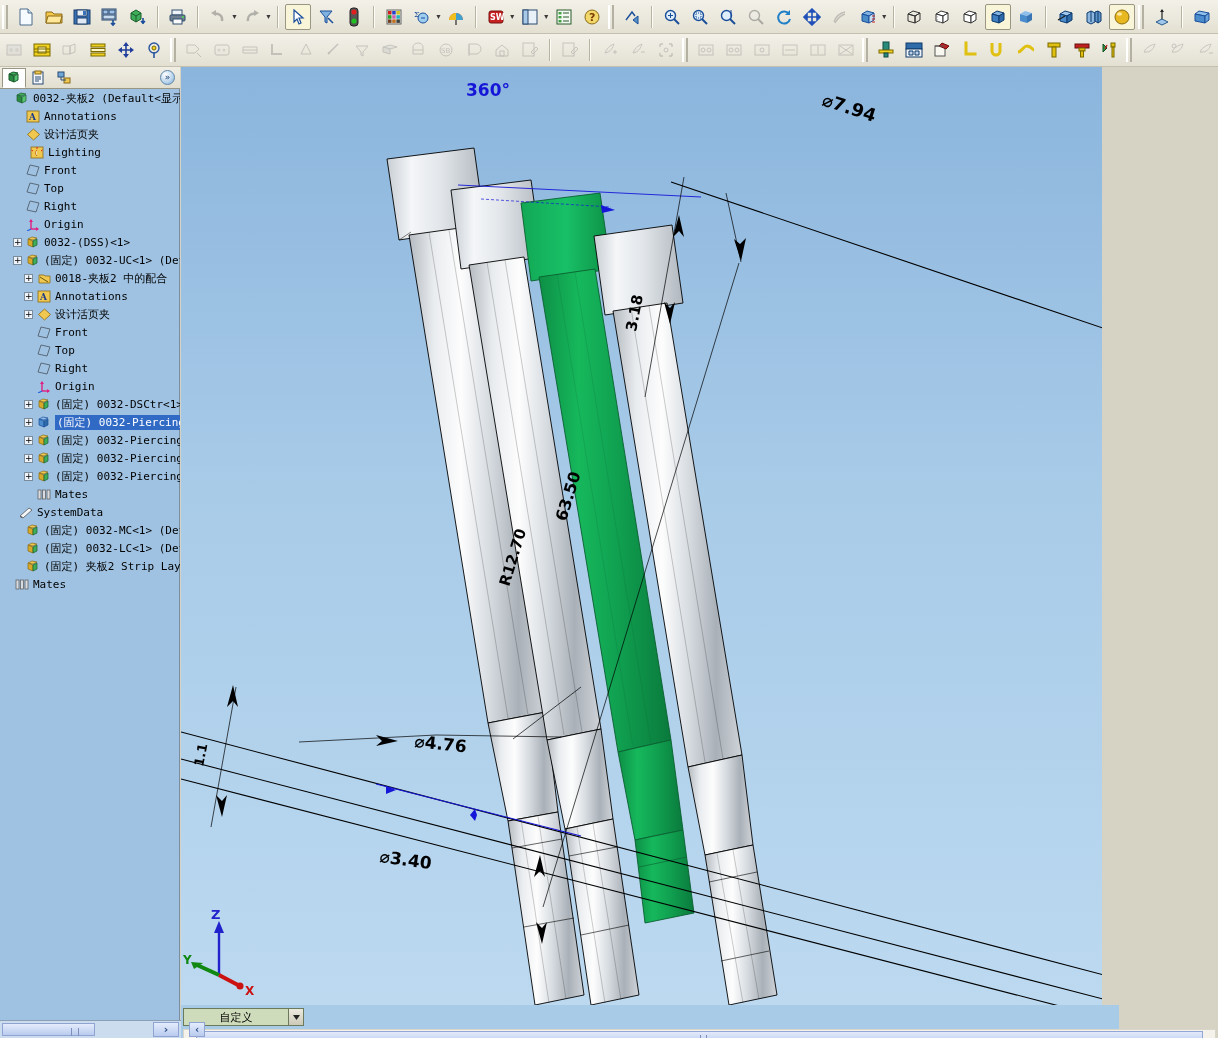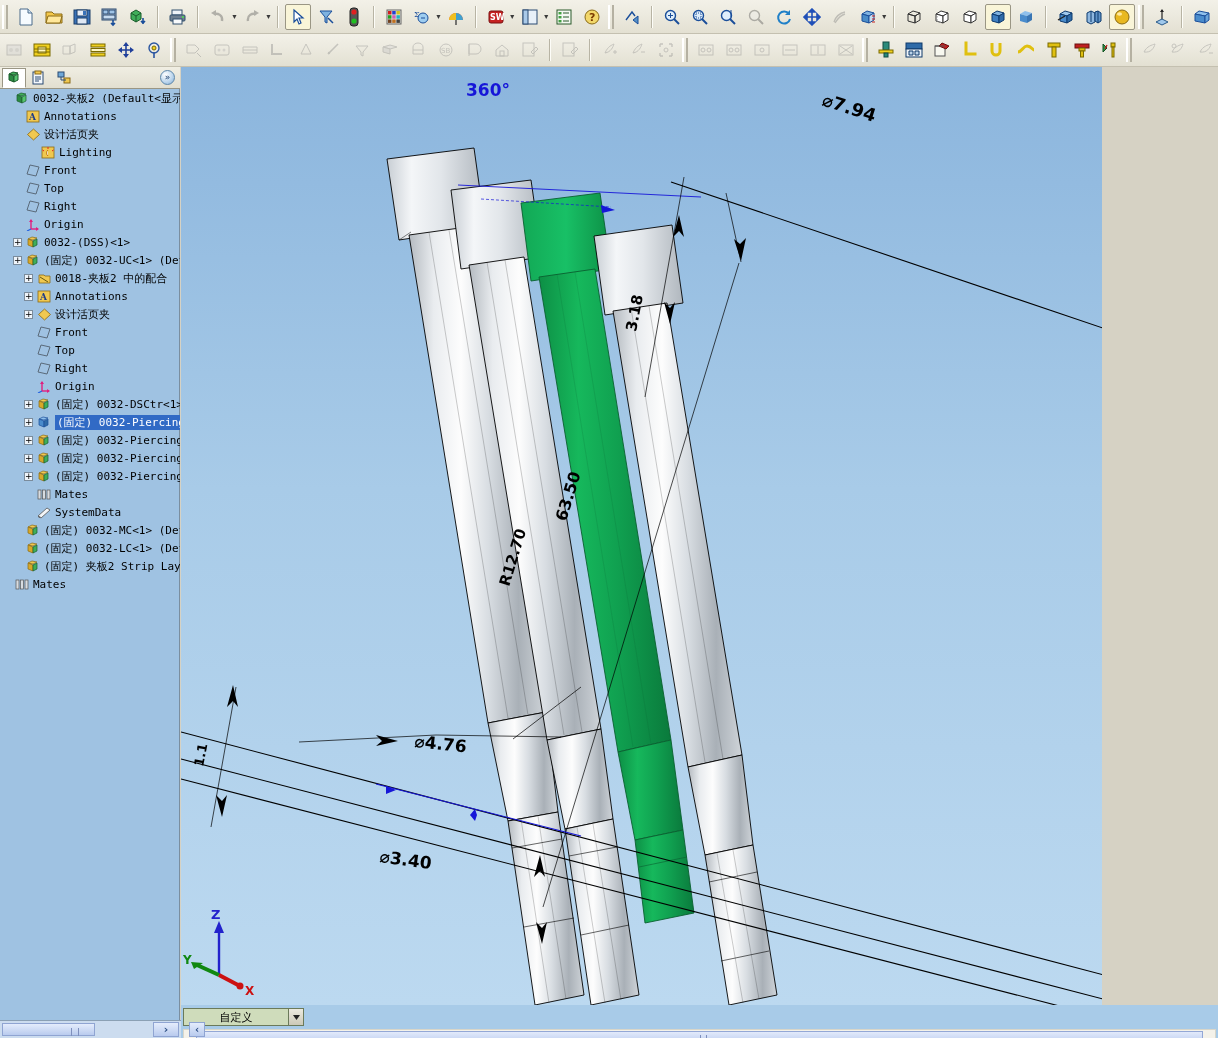--- a/index.html
+++ b/index.html
@@ -90,21 +90,21 @@
   #graphics {
     position: absolute; left: 181px; top: 67px;
     width: 921px; height: 938px;
     background: linear-gradient(to bottom, #8bb5dd 0%, #a8cbe8 45%, #bcd9f0 100%);
     overflow: hidden;
   }
   #graphics svg { display: block; }
 
   
   #bottom-area {
-    position: absolute; left: 181px; top: 1005px; width: 1037px; height: 33px;
+    position: absolute; left: 181px; top: 1005px; width: 938px; height: 33px;
     background: #a8cbe8;
   }
   #config-select {
     position: absolute; left: 2px; top: 3px; width: 121px; height: 18px;
     background: #cfdcbb; border: 1px solid #6b7a5a;
     display: flex; align-items: center;
     font-family: "DejaVu Sans", sans-serif; font-size: 11px; color: #000;
   }
   #config-select .txt { flex: 1; text-align: center; }
   #config-select .arrowbox {
@@ -757,21 +757,21 @@
         </div>
         <div class="tr" style="padding-left: 13px;">
           <span class="nopl"></span>
           <span class="ic">
             <svg width="15" height="13" viewBox="0 0 15 13">
               <path d="M7.5 1l6 5.5-6 5.5-6-5.5z" fill="#f0c850" stroke="#8a6a16" stroke-width=".8"></path>
             </svg>
           </span>
           <span class="lbl">设计活页夹</span>
         </div>
-        <div class="tr" style="padding-left: 28px;">
+        <div class="tr" style="padding-left: 17px;">
           <span class="nopl"></span>
           <span class="ic">
             <svg width="14" height="13" viewBox="0 0 14 13">
               <rect x="1" y="1" width="12" height="11" fill="#f0c850" stroke="#8a6a16" stroke-width=".8"></rect>
               <path d="M7 10a4 4 0 0 1 0-6" fill="#fff" stroke="#c07000"></path>
               <path d="M7 3v-2M3 5L1.5 4M11 5l1.5-1" stroke="#e02020"></path>
             </svg>
           </span>
           <span class="lbl">Lighting</span>
         </div>
@@ -965,21 +965,21 @@
           <span class="nopl"></span>
           <span class="ic">
             <svg width="15" height="13" viewBox="0 0 15 13">
               <rect x="1" y="2" width="3" height="9" fill="#d8dce0" stroke="#555" stroke-width=".7"></rect>
               <rect x="5.5" y="2" width="3" height="9" fill="#d8dce0" stroke="#555" stroke-width=".7"></rect>
               <rect x="10" y="2" width="3" height="9" fill="#d8dce0" stroke="#555" stroke-width=".7"></rect>
             </svg>
           </span>
           <span class="lbl">Mates</span>
         </div>
-        <div class="tr" style="padding-left: 24px;">
+        <div class="tr" style="padding-left: 6px;">
           <span class="nopl"></span>
           <span class="ic">
             <svg width="15" height="13" viewBox="0 0 15 13">
               <path d="M1 10l9-8 3 2-9 8z" fill="#f4f6f8" stroke="#555" stroke-width=".8"></path>
               <path d="M1 10l1 2 2-1z" fill="#555"></path>
             </svg>
           </span>
           <span class="lbl">SystemData</span>
         </div>
         <div class="tr" style="padding-left: 13px;">

